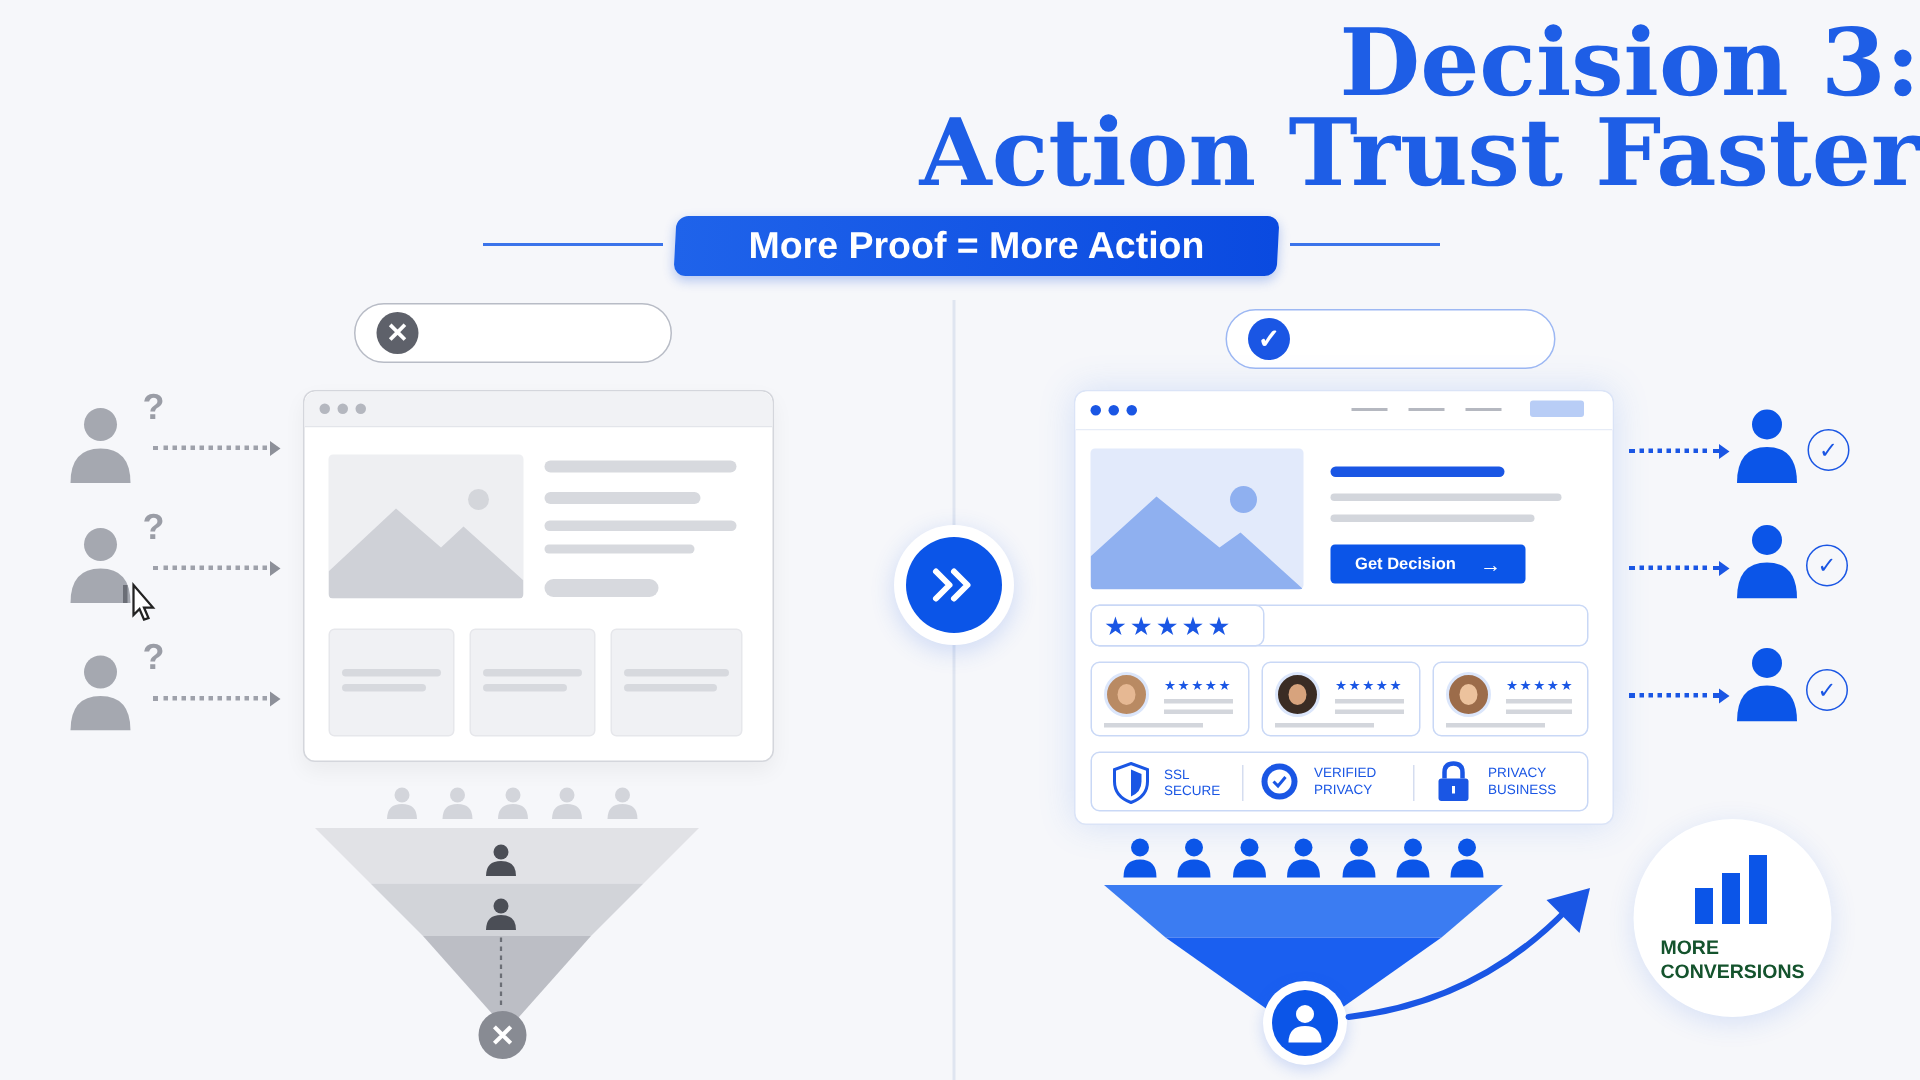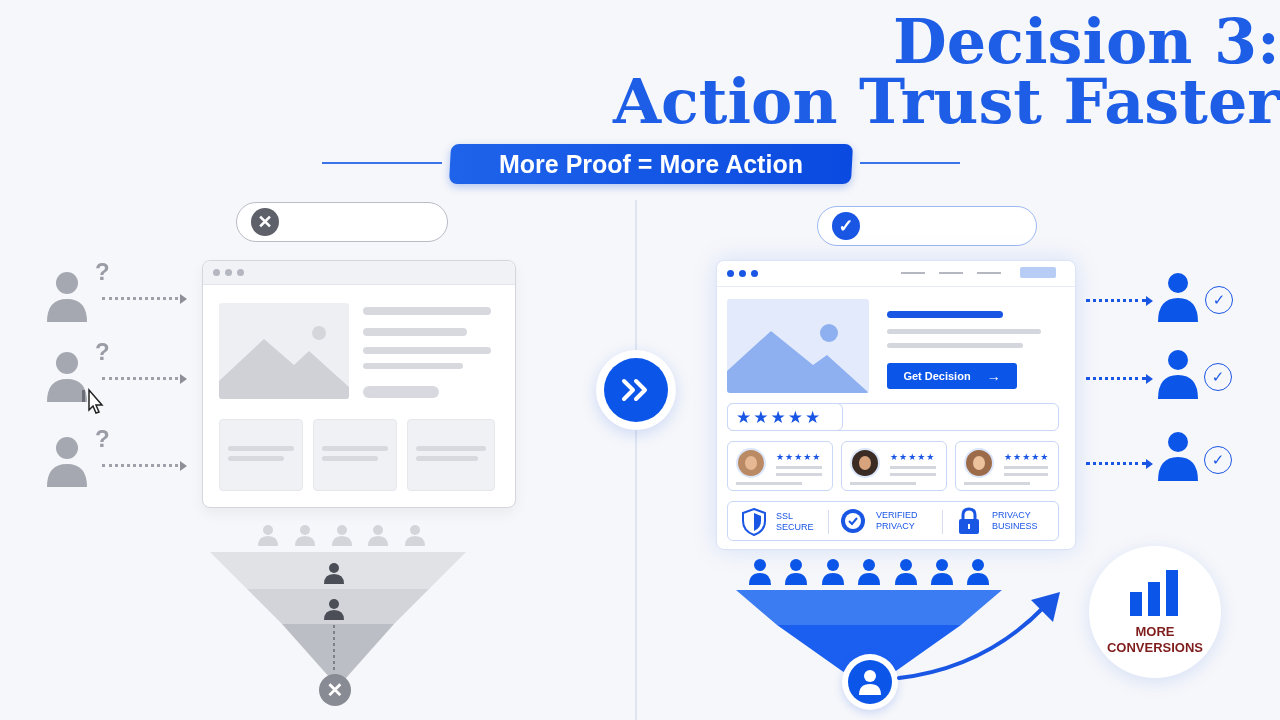--- a/index.html
+++ b/index.html
@@ -26,21 +26,21 @@
   .gcard{background:#f0f1f4;border-radius:4px;border:1px solid #e6e7eb}
   .win.high{left:716px;top:260px;width:360px;height:290px;border:1.5px solid #dbe4f7;box-shadow:0 0 24px rgba(60,120,240,.18)}
   .win.high .bar{background:#fff;border-bottom:1px solid #e6ecf7}
   .bdot{width:7px;height:7px;border-radius:50%;background:#1a56e4}
   .hcard{border:1.5px solid #c9d8f6;border-radius:6px;background:#fff}
   .getstarted{left:170px;top:102px;width:130px;height:26px;background:#0b55e8;border-radius:3px;color:#fff;font-size:11px;font-weight:bold;display:flex;align-items:center;justify-content:center;gap:16px}
   .avatar{width:30px;height:30px;border-radius:50%;background:#c9a27e;border:2px solid #dbe6fb;position:relative;overflow:hidden}
   .stars{color:#1a56e4;font-size:9px;letter-spacing:1px}
   .badgetext{font-size:9px;color:#1a56e4;line-height:11px}
   .conv{left:1089px;top:546px;width:132px;height:132px;border-radius:50%;background:#fff;box-shadow:0 4px 18px rgba(40,100,230,.15);display:flex;flex-direction:column;align-items:center;justify-content:center}
-  .conv-text{color:#7f1d1d;font-weight:bold;font-size:13px;text-align:center;line-height:16px;margin-top:6px}
+  .conv-text{color:#14532d;font-weight:bold;font-size:13px;text-align:left;line-height:16px;margin-top:6px}
   .next{left:596px;top:350px;width:80px;height:80px;border-radius:50%;background:#fff;box-shadow:0 4px 16px rgba(40,100,230,.2);display:flex;align-items:center;justify-content:center}
   .next-inner{width:64px;height:64px;border-radius:50%;background:#0b55e8;display:flex;align-items:center;justify-content:center}
 </style>
 </head>
 <body>
 
 <div class="abs title" style="top:14px">Decision 3:</div>
 <div class="abs title" style="top:74px">Action Trust Faster</div>
 <div class="abs subline" style="left:322px;top:162px;width:120px"></div>
 <div class="abs subline" style="left:860px;top:162px;width:100px"></div>

